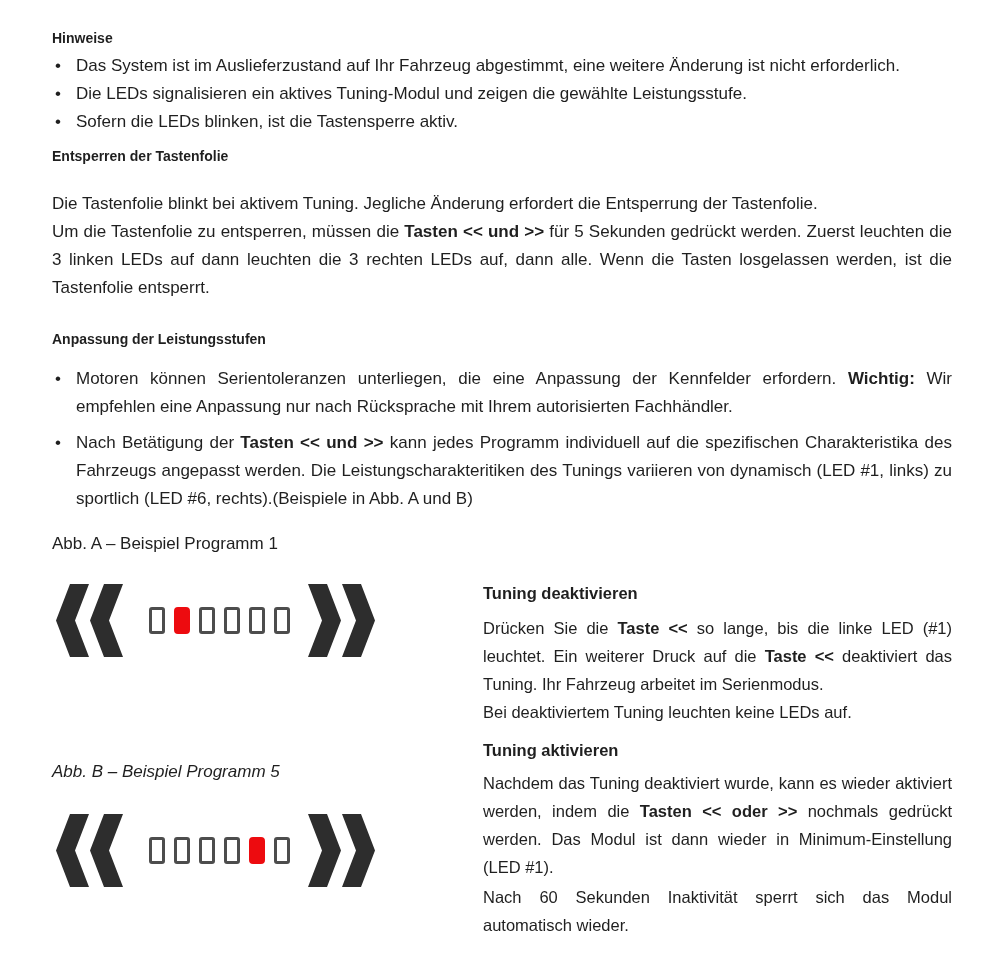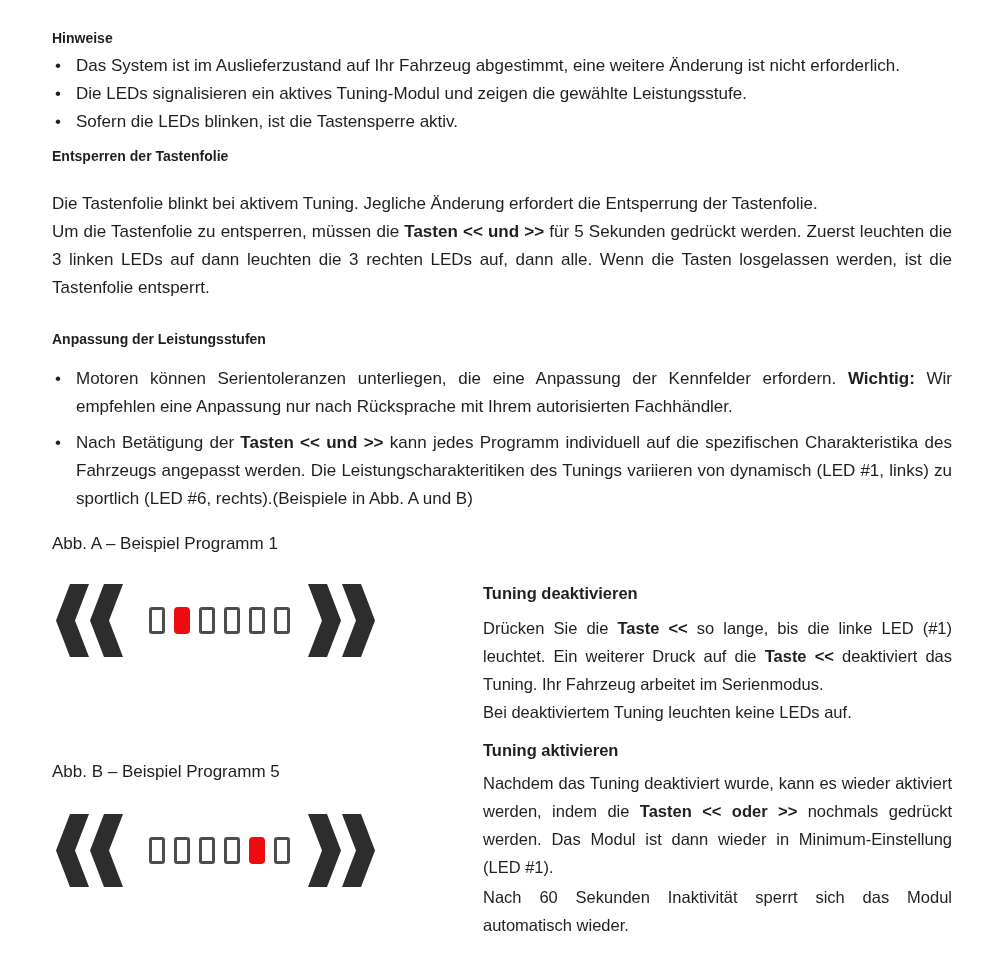--- a/index.html
+++ b/index.html
@@ -29,21 +29,21 @@
   ul.bullets.spaced li + li{margin-top:8px;}
 
   b{font-weight:bold;}
 
   
   .bottom{position:relative;height:410px;margin-top:17px;}
   .fig-col{position:absolute;left:0;top:0;width:420px;}
   .fig-label{margin:0;text-align:left;}
   .fig-graphic{display:flex;align-items:center;padding-left:4px;}
   .fig-graphic.ga{margin-top:26px;}
-  .fig-label.lb{margin-top:101px;}
+  .fig-label.lb{margin-top:101px;font-style:italic;}
   .fig-graphic.gb{margin-top:28px;}
 
   .chev{flex:0 0 auto;display:block;}
   .chev polygon{fill:var(--chev);}
 
   .led-strip{display:flex;gap:9px;align-items:center;margin:0 18px 0 26px;}
   .led{
     width:16px;height:27px;border:3px solid var(--led-outline);
     border-radius:3px;background:#ffffff;
   }

